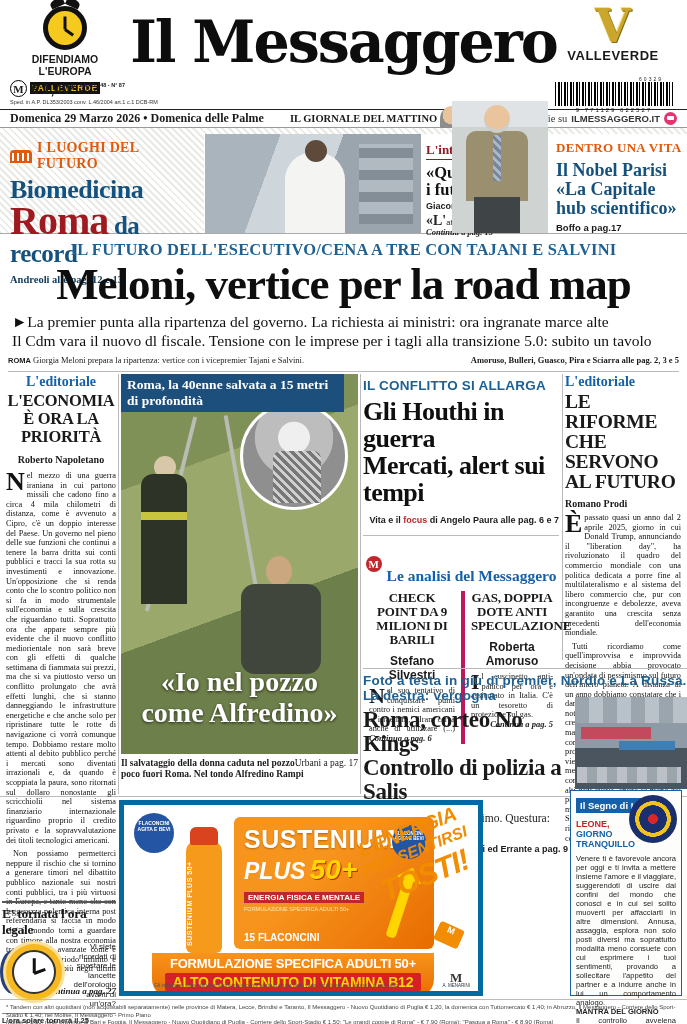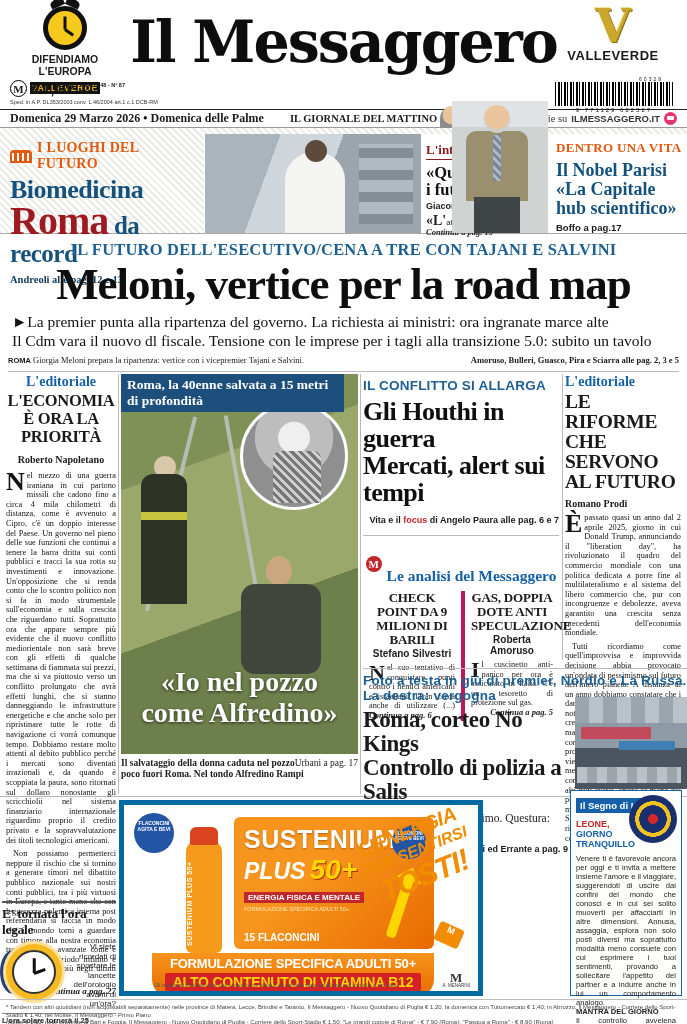--- a/index.html
+++ b/index.html
@@ -112,21 +112,21 @@
   .conf-by b { font-family:"Liberation Sans",sans-serif; font-size:9px; }
   .conf-by .focus { color:#c0272d; font-weight:bold; }
   .analisi { margin-top:10px; border-top:1px solid #bbb; padding-top:6px; }
   .an-head { display:flex; align-items:center; gap:5px; justify-content:center; }
   .an-m { width:16px; height:16px; border-radius:50%; background:#c0272d; color:#fff; font-family:"Liberation Serif",serif; font-weight:bold; font-size:11px; display:flex; align-items:center; justify-content:center; }
   .an-title { color:#1560a8; font-family:"Liberation Serif",serif; font-weight:bold; font-size:15.5px;margin-top:25px; }
   .an-cols { display:flex; margin-top:6px; }
   .an-col { width:50%; padding:0 6px; }
   .an-col + .an-col { border-left:4px solid #be185d; }
   .an-t { font-family:"Liberation Serif",serif; font-weight:bold; font-size:13px; line-height:14px; text-align:center; letter-spacing:-.2px; }
-  .an-b { font-weight:bold; font-size:10px; text-align:center; margin:1px 0 4px; }
+  .an-b { font-weight:bold; font-size:12px; text-align:center; margin:7px 0 4px; }
   .an-body { font-family:"Liberation Serif",serif; font-size:8.3px; line-height:9.6px; text-align:justify; }
   .an-body .dropcap { font-size:22px; line-height:19px; }
   .an-cont { font-family:"Liberation Serif",serif; font-style:italic; font-weight:bold; font-size:8.5px; text-align:right; }
 
   .col4 { left:565px; top:374px; width:116px; }
   .ed2-title { font-family:"Liberation Serif",serif; font-weight:bold; font-size:19.5px; line-height:20px; margin-top:2px; letter-spacing:-.3px; }
   .ed2-by { font-family:"Liberation Serif",serif; font-weight:bold; font-size:10px; margin:6px 0 4px; }
 
   .nokings { left:363px; top:668px; width:324px; border-top:1px solid #bbb; padding-top:4px; }
   .nk-head { font-family:"Liberation Serif",serif; font-weight:bold; font-size:23px; line-height:24px; letter-spacing:-.4px; margin-top:5px; width:205px; }

